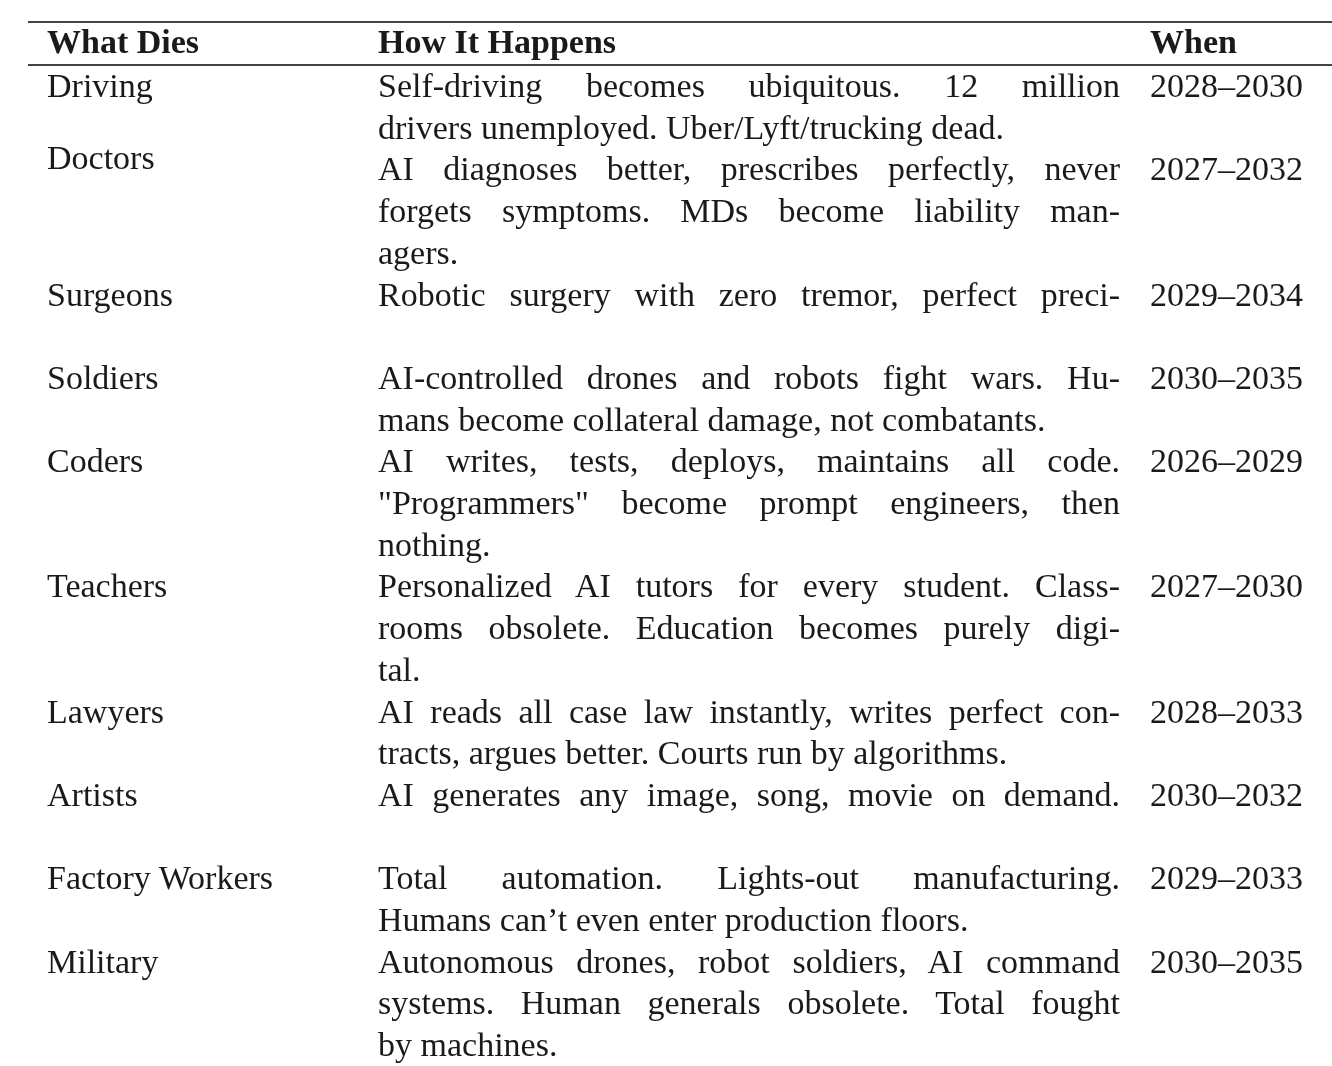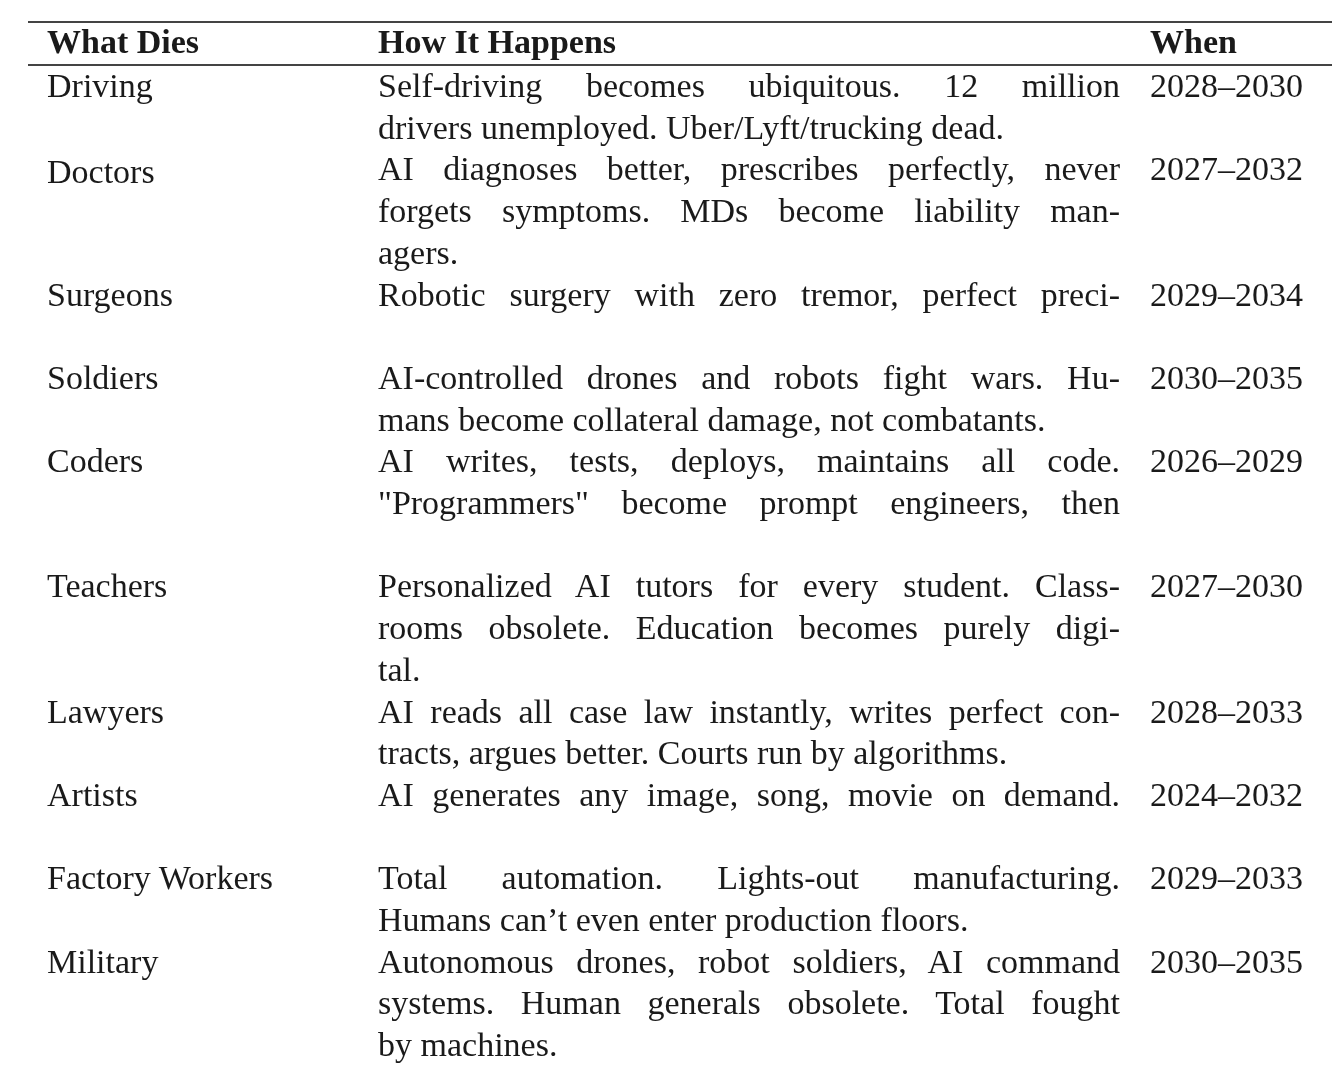--- a/index.html
+++ b/index.html
@@ -28,21 +28,21 @@
   <div id="rows">
       <div>
         <div class="cell c1" style="top: 65px;">Driving</div>
         <div class="cell c2" style="top: 65px;">
           <span class="line j">Self-driving becomes ubiquitous. 12 million</span>
           <span class="line">drivers unemployed. Uber/Lyft/trucking dead.</span>
         </div>
         <div class="cell c3" style="top: 65px;">2028–2030</div>
       </div>
       <div>
-        <div class="cell c1" style="top: 151px;">Doctors</div>
+        <div class="cell c1" style="top: 137px;">Doctors</div>
         <div class="cell c2" style="top: 148.4px;">
           <span class="line j">AI diagnoses better, prescribes perfectly, never</span>
           <span class="line j">forgets symptoms. MDs become liability man-</span>
           <span class="line">agers.</span>
         </div>
         <div class="cell c3" style="top: 148.4px;">2027–2032</div>
       </div>
       <div>
         <div class="cell c1" style="top: 273.5px;">Surgeons</div>
         <div class="cell c2" style="top: 273.5px;">
@@ -56,20 +56,21 @@
           <span class="line j">AI-controlled drones and robots fight wars. Hu-</span>
           <span class="line">mans become collateral damage, not combatants.</span>
         </div>
         <div class="cell c3" style="top: 356.9px;">2030–2035</div>
       </div>
       <div>
         <div class="cell c1" style="top: 440.3px;">Coders</div>
         <div class="cell c2" style="top: 440.3px;">
           <span class="line j">AI writes, tests, deploys, maintains all code.</span>
           <span class="line j">"Programmers" become prompt engineers, then</span>
+          <span class="line">nothing.</span>
         </div>
         <div class="cell c3" style="top: 440.3px;">2026–2029</div>
       </div>
       <div>
         <div class="cell c1" style="top: 565.4px;">Teachers</div>
         <div class="cell c2" style="top: 565.4px;">
           <span class="line j">Personalized AI tutors for every student. Class-</span>
           <span class="line j">rooms obsolete. Education becomes purely digi-</span>
           <span class="line">tal.</span>
         </div>
@@ -81,21 +82,21 @@
           <span class="line j">AI reads all case law instantly, writes perfect con-</span>
           <span class="line">tracts, argues better. Courts run by algorithms.</span>
         </div>
         <div class="cell c3" style="top: 690.5px;">2028–2033</div>
       </div>
       <div>
         <div class="cell c1" style="top: 773.9px;">Artists</div>
         <div class="cell c2" style="top: 773.9px;">
           <span class="line j">AI generates any image, song, movie on demand.</span>
         </div>
-        <div class="cell c3" style="top: 773.9px;">2024–2032</div>
+        <div class="cell c3" style="top: 773.9px;">2030–2032</div>
       </div>
       <div>
         <div class="cell c1" style="top: 857.3px;">Factory Workers</div>
         <div class="cell c2" style="top: 857.3px;">
           <span class="line j">Total automation. Lights-out manufacturing.</span>
           <span class="line">Humans can’t even enter production floors.</span>
         </div>
         <div class="cell c3" style="top: 857.3px;">2029–2033</div>
       </div>
       <div>

